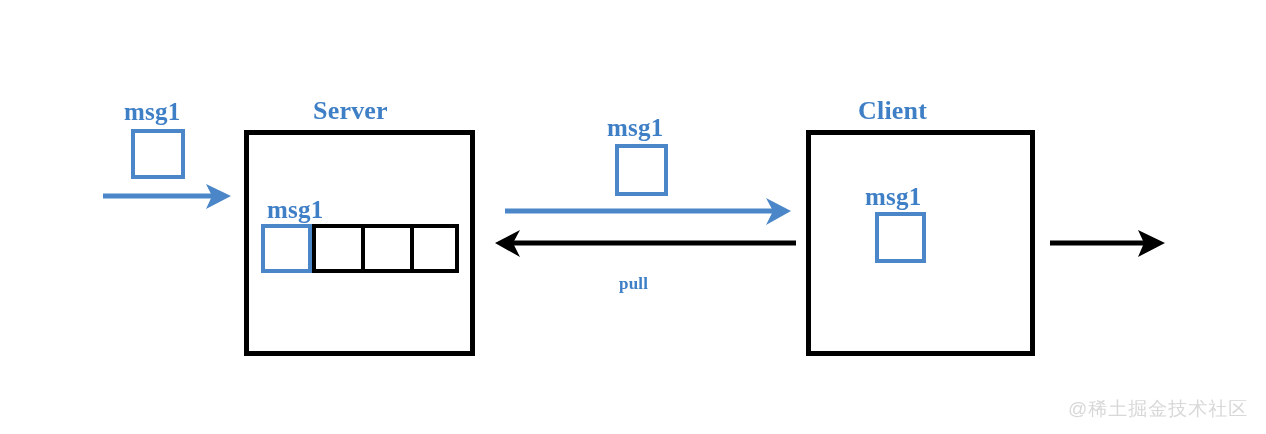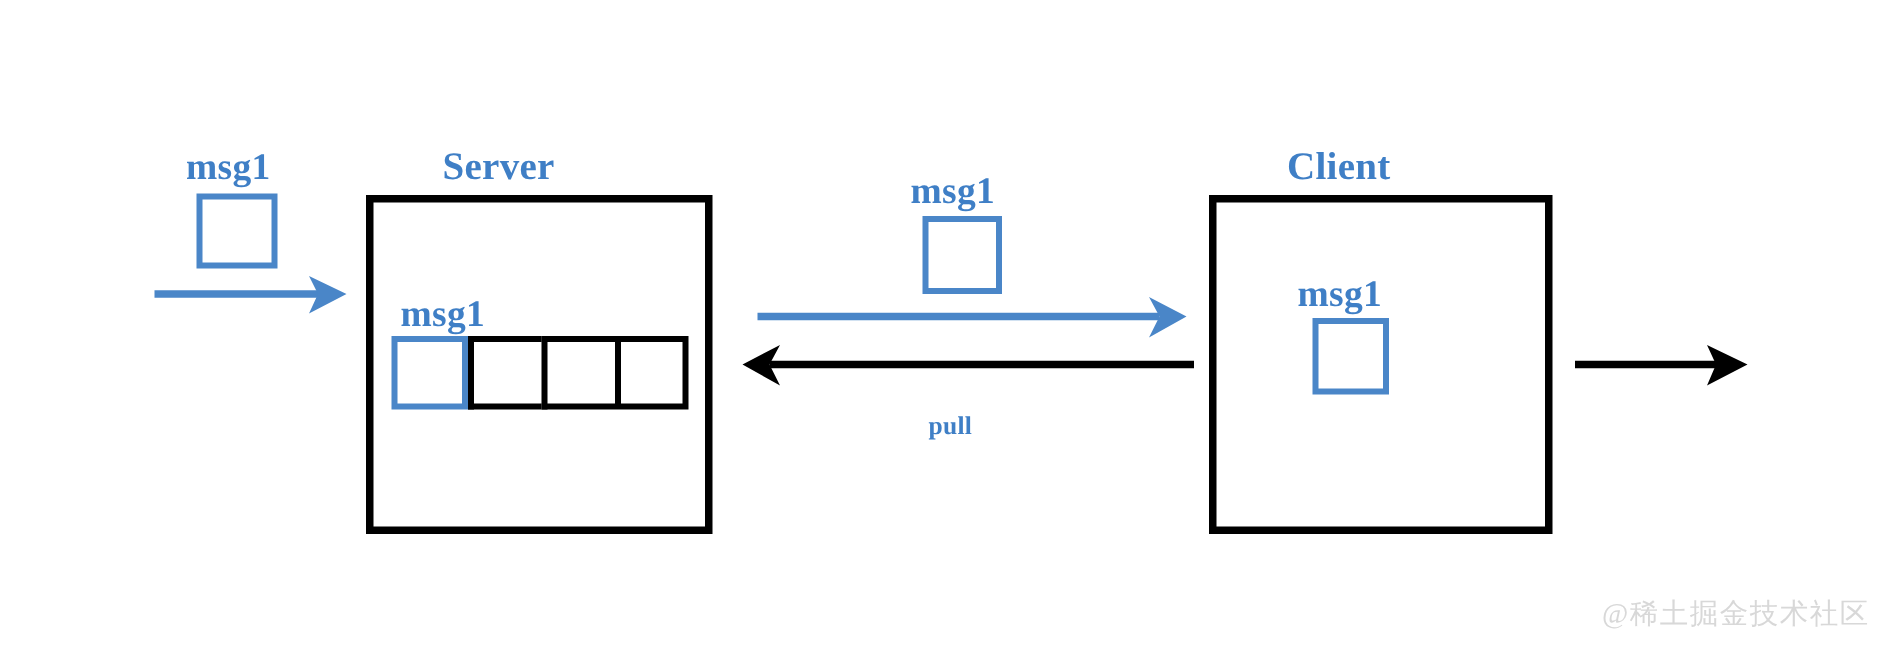--- a/index.html
+++ b/index.html
@@ -67,40 +67,40 @@
     z-index: 3;
   }
   .arrow-svg {
     position: absolute;
     overflow: visible;
   }
   .watermark {
     position: absolute;
     color: #d8d8d8;
     font-size: 19px;
-    font-family: Liberation Serif, serif;
+    font-family: Liberation Sans, sans-serif;
     white-space: nowrap;
     letter-spacing: 1px;
   }
 </style>
 </head>
 <body>
 
 <div id="canvas">
 
   <div class="lbl lbl-msg" style="left:124px; top:99px;">msg1</div>
 
   <div class="msg-box" style="left:131px; top:129px; width:54px; height:50px;"></div>
 
   <svg class="arrow-svg" style="left:100px; top:178px;" width="135" height="40">
     <line x1="3" y1="18" x2="112" y2="18" stroke="#4a86c8" stroke-width="5"></line>
     <polygon points="106,6 131,18 106,31 112,18" fill="#4a86c8"></polygon>
   </svg>
 
-  <div class="lbl lbl-title" style="left:295px; top:98px;">Server</div>
+  <div class="lbl lbl-title" style="left:313px; top:98px;">Server</div>
 
   <div class="container-box" style="left:244px; top:130px; width:231px; height:226px;"></div>
 
   <div class="lbl lbl-msg" style="left:267px; top:197px;">msg1</div>
 
   <div class="queue" style="left:261px; top:224px; height:49px;">
     <div class="queue-cell filled" style="width:51px; height:49px;"></div>
     <div class="queue-cell" style="width:49px; height:49px;"></div>
     <div class="queue-cell" style="width:49px; height:49px;"></div>
     <div class="queue-cell last" style="width:49px; height:49px;"></div>

